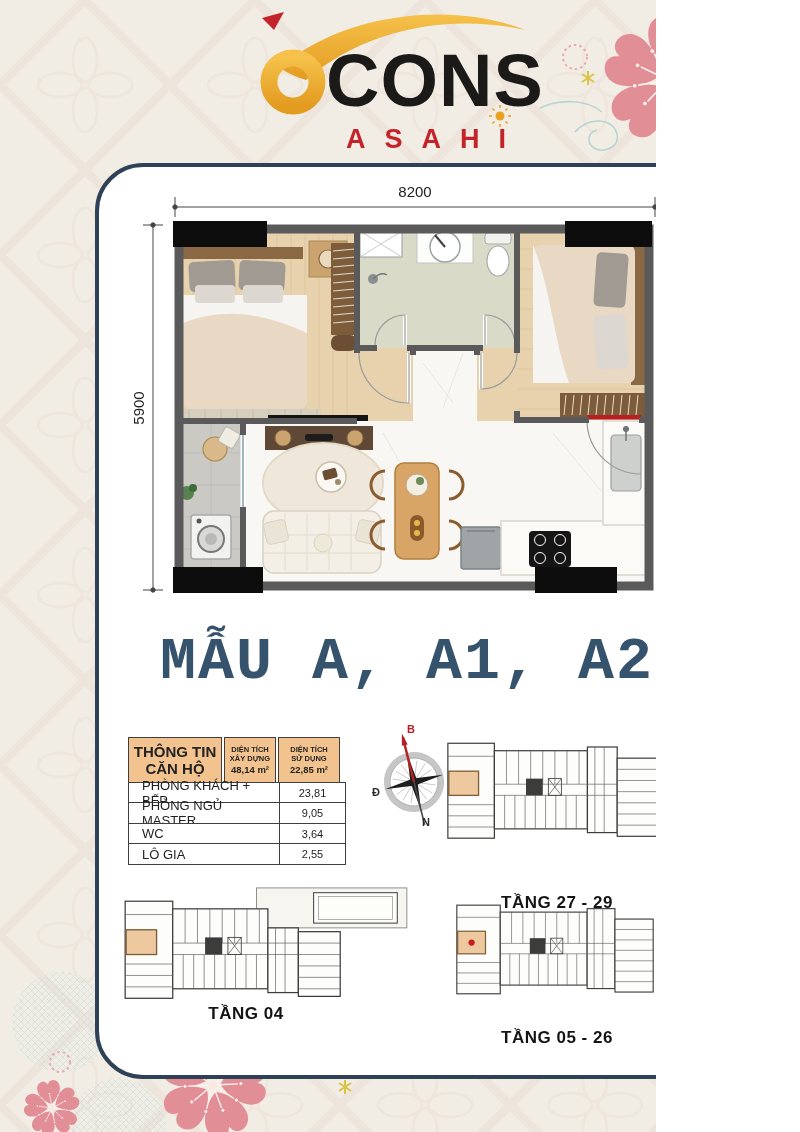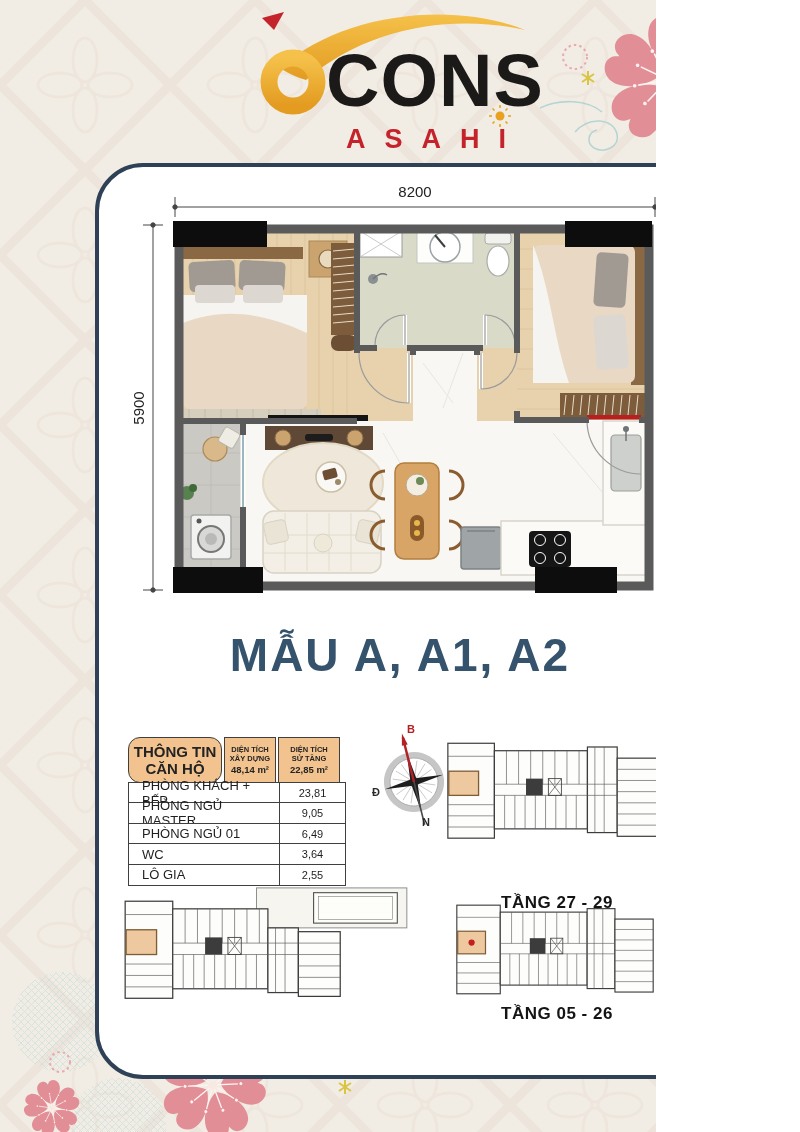--- a/index.html
+++ b/index.html
@@ -5,28 +5,28 @@
   html,body{margin:0;padding:0;}
   .page{position:relative;width:656px;height:1132px;overflow:hidden;
         background:#e5e5e5;font-family:"Liberation Sans","DejaVu Sans",sans-serif;}
   .bg-svg{position:absolute;left:0;top:0;z-index:0;}
   
   .logo{position:absolute;left:250px;top:10px;width:300px;height:150px;z-index:2;}
   
   .card{position:absolute;left:95px;top:163px;width:610px;height:908px;
         background:#ffffff;border:4px solid #2e4156;border-radius:48px;z-index:1;}
   .plan-svg{position:absolute;left:133px;top:183px;z-index:3;}
-  .plan-title{position:absolute;left:95px;top:628px;width:610px;text-align:center;z-index:3;
-        font-size:46px;font-weight:bold;color:#35536d;letter-spacing:2px;}
+  .plan-title{position:absolute;left:102px;top:628px;width:610px;text-align:center;z-index:3;
+        font-size:60px;font-weight:bold;color:#35536d;letter-spacing:2px;font-family:Liberation Mono, monospace;}
   
   .unit-table{position:absolute;left:128px;top:737px;width:218px;z-index:3;font-family:"Liberation Sans","DejaVu Sans",sans-serif;}
   .ut-head{display:flex;gap:2px;background:#ffffff;}
   .ut-h{background:#f2c38e;border:1.5px solid #3f3f3f;display:flex;flex-direction:column;
         align-items:center;justify-content:center;color:#232323;}
-  .ut-h1{width:94px;font-size:15px;font-weight:bold;line-height:1.15;border-radius:12px;}
+  .ut-h1{width:94px;font-size:15px;font-weight:bold;line-height:1.15;}
   .ut-h2{width:52px;}
   .ut-h3{width:62px;}
   .ut-h .sm{font-size:7.5px;font-weight:bold;line-height:1.25;}
   .ut-h .val{font-size:9.5px;font-weight:bold;margin-top:1px;}
   .ut-head{height:46px;}
   .ut-h{height:100%;box-sizing:border-box;}
   .ut-row{display:flex;margin-top:-1.5px;}
   .ut-row:first-of-type{margin-top:0;}
   .ut-name{width:152px;box-sizing:border-box;border:1.5px solid #3f3f3f;height:22px;
         font-size:13px;color:#1f1f1f;display:flex;align-items:center;padding-left:13px;background:#fff;}
@@ -34,21 +34,21 @@
         font-size:11px;color:#1f1f1f;display:flex;align-items:center;justify-content:center;background:#fff;}
   .compass{position:absolute;left:370px;top:722px;z-index:3;}
   .mini{position:absolute;z-index:3;}
   .mini-2729{left:446px;top:730px;}
   .mini-04{left:122px;top:886px;}
   .mini-0526{left:446px;top:893px;}
   .floor-label{position:absolute;z-index:3;text-align:center;font-size:17px;font-weight:bold;
         color:#141414;letter-spacing:0.5px;}
   .fl-2729{left:446px;top:893px;width:222px;}
   .fl-04{left:131px;top:1004px;width:230px;}
-  .fl-0526{left:446px;top:1004px;width:222px;}
+  .fl-0526{left:446px;top:1028px;width:222px;}
 </style>
 </head>
 <body>
 
 <div class="page">
 
   <svg class="bg-svg" width="800" height="1132" viewBox="0 0 800 1132">
     <defs>
       <pattern id="latt" width="170" height="170" patternUnits="userSpaceOnUse">
         <path d="M85,0 L170,85 L85,170 L0,85 Z" fill="none" stroke="#e8ddd3" stroke-width="9"></path>
@@ -436,35 +436,31 @@
         <span>THÔNG TIN</span>
         <span>CĂN HỘ</span>
       </div>
       <div class="ut-h ut-h2">
         <span class="sm">DIỆN TÍCH</span>
         <span class="sm">XÂY DỰNG</span>
         <span class="val">48,14 m²</span>
       </div>
       <div class="ut-h ut-h3">
         <span class="sm">DIỆN TÍCH</span>
-        <span class="sm">SỬ TẦNG</span>
+        <span class="sm">SỬ DỤNG</span>
         <span class="val">22,85 m²</span>
       </div>
     </div>
     <div class="ut-row">
       <div class="ut-name">PHÒNG KHÁCH + BẾP</div>
       <div class="ut-val">23,81</div>
     </div>
     <div class="ut-row">
       <div class="ut-name">PHÒNG NGỦ MASTER</div>
       <div class="ut-val">9,05</div>
-    </div>
-    <div class="ut-row">
-      <div class="ut-name">PHÒNG NGỦ 01</div>
-      <div class="ut-val">6,49</div>
     </div>
     <div class="ut-row">
       <div class="ut-name">WC</div>
       <div class="ut-val">3,64</div>
     </div>
     <div class="ut-row">
       <div class="ut-name">LÔ GIA</div>
       <div class="ut-val">2,55</div>
     </div>
   </div>
@@ -578,20 +574,21 @@
         <line x1="184" y1="96" x2="228" y2="96"></line>
         <line x1="184" y1="108" x2="228" y2="108"></line>
       <line x1="160" y1="44" x2="160" y2="112"></line>
         <line x1="170" y1="44" x2="170" y2="112"></line>
     </g>
     <rect x="86" y="54" width="18" height="18" fill="#3c3c3c"></rect>
     <rect x="110" y="54" width="14" height="18" fill="none" stroke="#3c3c3c" stroke-width="0.9"></rect>
     <path d="M110,54 l14,18 M124,54 l-14,18" stroke="#3c3c3c" stroke-width="0.7"></path>
     <rect x="3" y="46" width="32" height="26" fill="#eec9a0" stroke="#7d5d36" stroke-width="1.4"></rect>
   </svg>
+  <div class="floor-label fl-04">TẦNG 04</div>
 
   <svg class="mini mini-0526" width="218" height="106" viewBox="0 0 230 122">
     <g fill="#fdfdfb" stroke="#3c3c3c" stroke-width="1.3">
       <rect x="2" y="14" width="50" height="102"></rect>
       <rect x="52" y="22" width="100" height="84"></rect>
       <rect x="152" y="18" width="32" height="92"></rect>
       <rect x="184" y="30" width="44" height="84"></rect>
     </g>
     <g stroke="#5a5a5a" stroke-width="0.7">
       <line x1="52" y1="58" x2="184" y2="58"></line>

